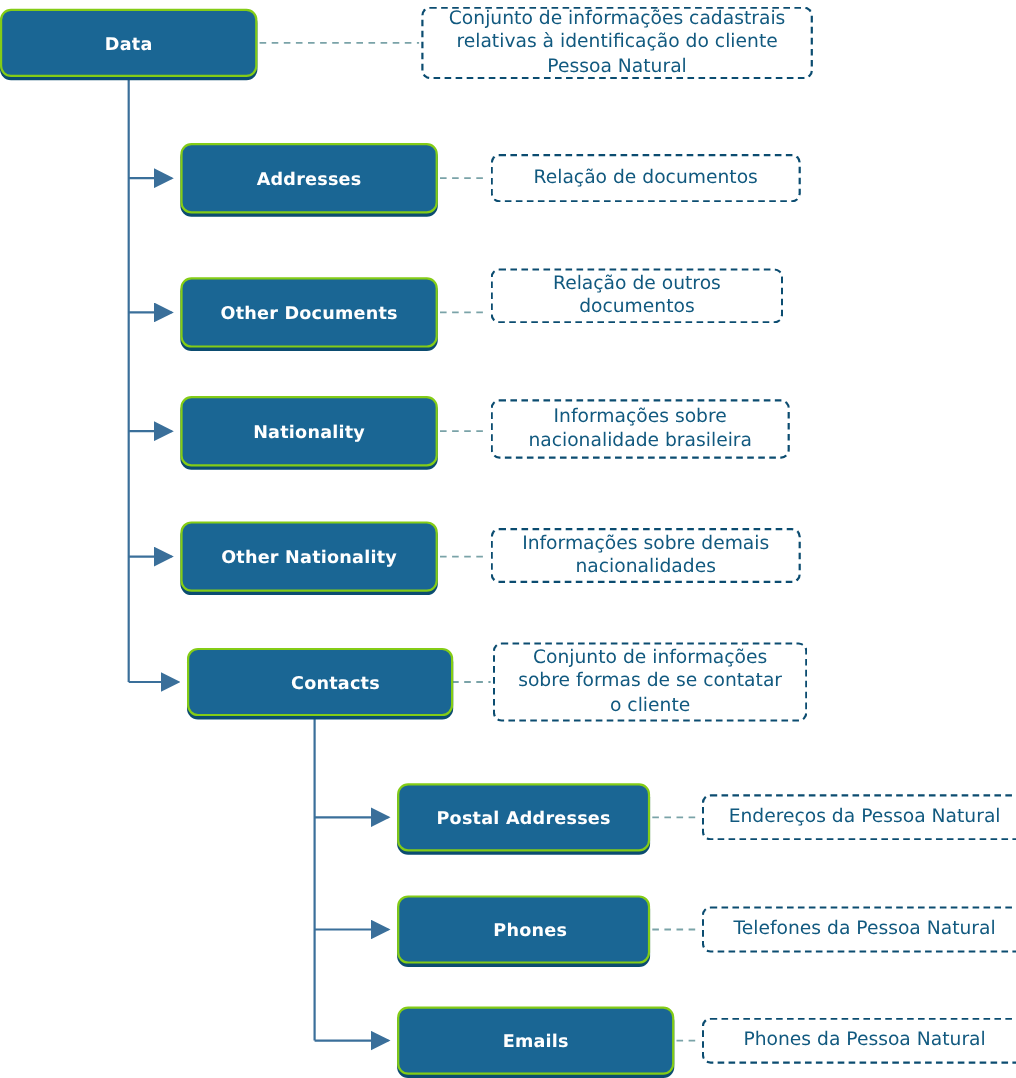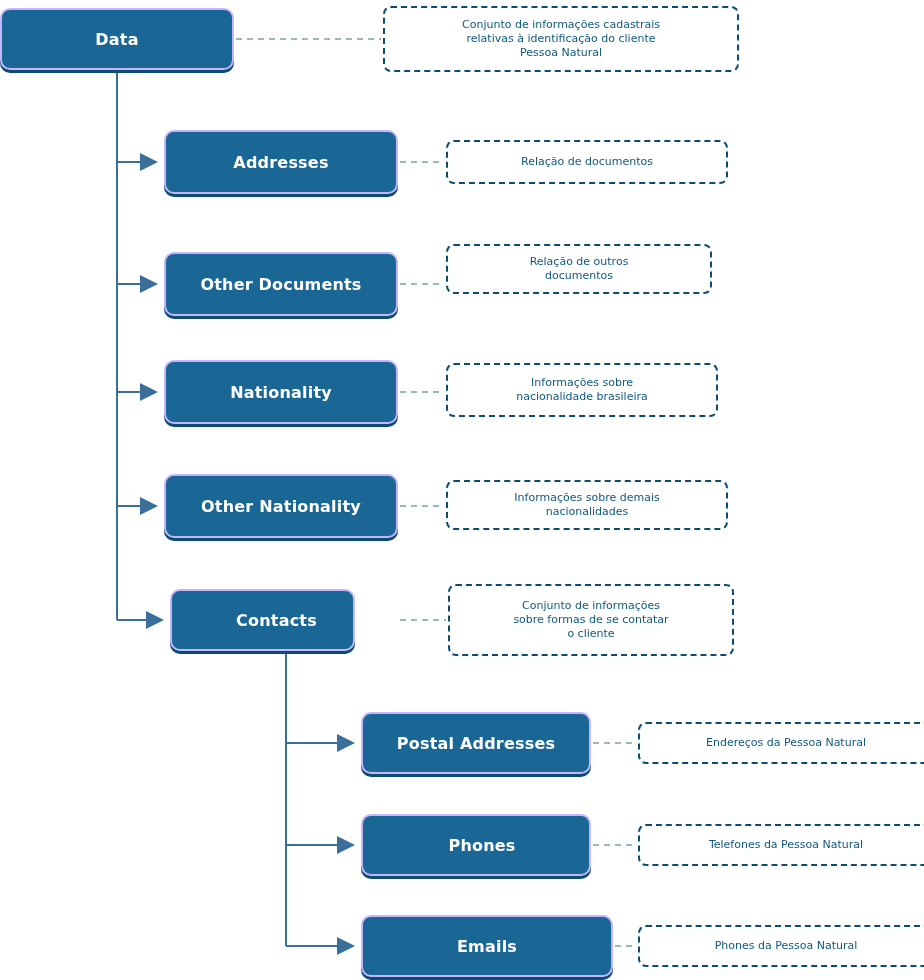--- a/index.html
+++ b/index.html
@@ -22,21 +22,21 @@
     left: 0;
     top: 0;
     width: 924px;
     height: 980px;
     pointer-events: none;
   }
   .node {
     position: absolute;
     box-sizing: border-box;
     background: #1a6694;
-    border: 2px solid #c4b5fd;
+    border: 2px solid #84cc16;
     border-radius: 10px;
     color: #ffffff;
     display: flex;
     align-items: center;
     justify-content: center;
     text-align: center;
     font-weight: bold;
     font-size: 16px;
     letter-spacing: 0.2px;
     box-shadow: 0 3px 0 0 #0b4c70;
@@ -45,21 +45,21 @@
     position: absolute;
     box-sizing: border-box;
     background: #ffffff;
     border: 2px dashed #0b4c70;
     border-radius: 8px;
     color: #11597f;
     display: flex;
     align-items: center;
     justify-content: center;
     text-align: center;
-    font-size: 11px;
+    font-size: 17px;
     line-height: 1.25;
     padding: 4px 8px;
     white-space: pre-line;
   }
 </style>
 </head>
 <body>
 
 <div id="canvas">
 
@@ -107,21 +107,21 @@
   </div>
 
   <div class="node" style="left:164px; top:360px; width:234px; height:64px;">
     <span>Nationality</span>
   </div>
 
   <div class="node" style="left:164px; top:474px; width:234px; height:64px;">
     <span>Other Nationality</span>
   </div>
 
-  <div class="node" style="left:170px; top:589px; width:185px; height:62px;padding-left:28px;">
+  <div class="node" style="left:170px; top:589px; width:242px; height:62px;padding-left:28px;">
     <span>Contacts</span>
   </div>
 
   <div class="node" style="left:361px; top:712px; width:230px; height:62px;">
     <span>Postal Addresses</span>
   </div>
 
   <div class="node" style="left:361px; top:814px; width:230px; height:62px;padding-left:12px;">
     <span>Phones</span>
   </div>

